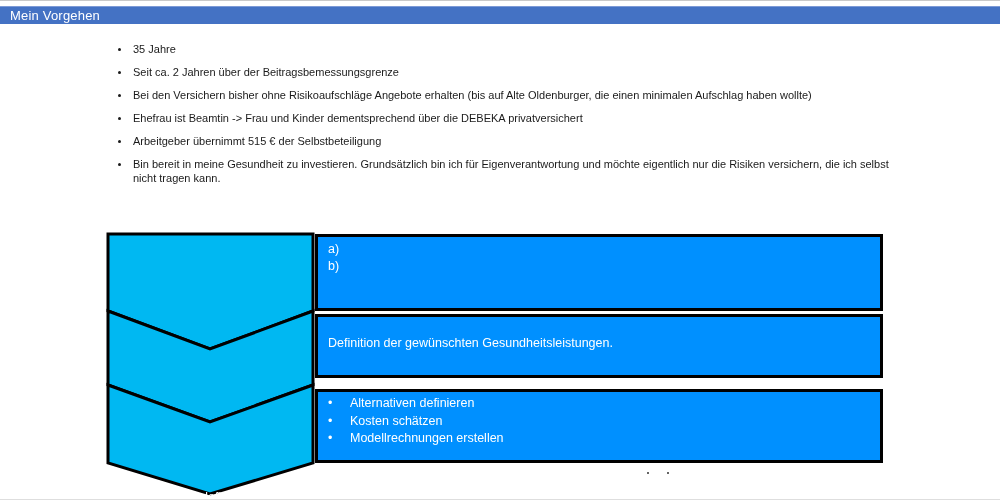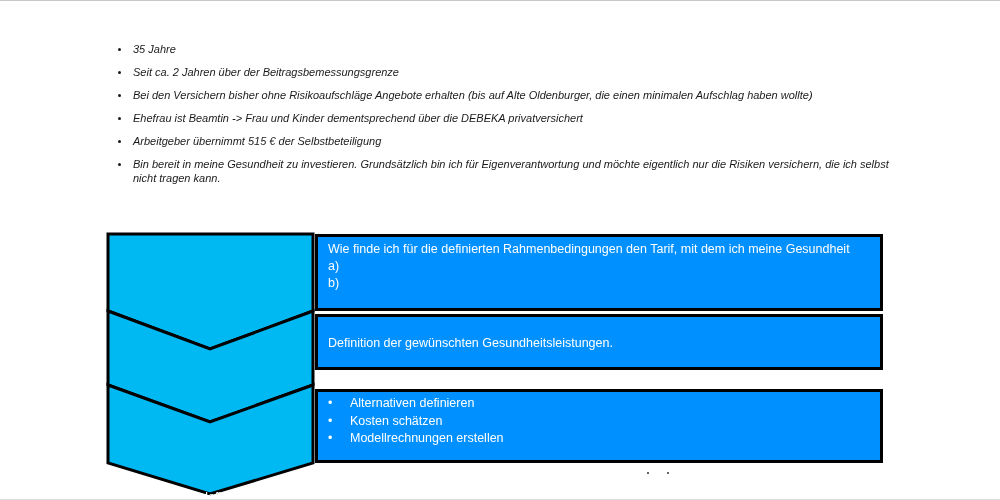--- a/index.html
+++ b/index.html
@@ -30,51 +30,54 @@
     color:#1a1a1a;font-size:11px;line-height:13.5px;
   }
   .bullet-item{display:flex;margin-bottom:9.5px;}
   .bullet-marker{
     flex:0 0 15px;position:relative;
   }
   .bullet-marker::before{
     content:"";position:absolute;left:0;top:5px;width:3px;height:3px;
     border-radius:50%;background:#1a1a1a;
   }
-  .bullet-text{flex:1;font-style:italic;}
+  .bullet-text{flex:1;}
   
   .diagram{position:absolute;left:0;top:225px;width:1000px;height:275px;}
   .chevron-svg{position:absolute;left:0;top:0;}
   .chevron-label{
     position:absolute;left:108px;width:205px;text-align:center;
     color:#fff;font-size:12.5px;line-height:16px;
   }
   .chevron-label.step1{top:263px;}
   .info-box{
     position:absolute;left:315px;width:568px;
     background:var(--box_fill,#0090FF);
     border:3px solid #000;box-sizing:border-box;
     color:#fff;font-size:12.5px;line-height:17px;
   }
   .info-box.box1{top:8px;height:77px;padding:4px 10px;}
-  .info-box.box2{top:88px;height:56px;padding:18px 10px 0 10px;}
+  .info-box.box2{top:88px;height:64px;padding:18px 10px 0 10px;}
   .info-box.box3{top:163px;height:74px;padding:3px 10px 0 10px;line-height:17.5px;}
   .lettered-item{display:flex;}
   .lettered-item .marker{flex:0 0 26px;}
   .box-bullet{display:flex;}
   .box-bullet .bmark{flex:0 0 22px;text-align:left;}
   .stray-dot{position:absolute;width:2px;height:2px;background:#666;}
   .stray-dot.d1{left:647px;top:246px;}
   .stray-dot.d2{left:667px;top:246px;}
 </style>
 </head>
 <body>
 
 <div class="slide">
 
+  <div class="title-bar">
+    <span class="title-text">Mein Vorgehen</span>
+  </div>
 
   <div class="bullet-list">
     <div class="bullet-item">
       <span class="bullet-marker"></span>
       <span class="bullet-text">35 Jahre</span>
     </div>
     <div class="bullet-item">
       <span class="bullet-marker"></span>
       <span class="bullet-text">Seit ca. 2 Jahren über der Beitragsbemessungsgrenze</span>
     </div>
@@ -102,21 +105,20 @@
       <polygon points="108,8 313,8 313,85 210,123 108,85" fill="#00B8F2" stroke="#000" stroke-width="3"></polygon>
       <polygon points="108,85 210,123 313,85 313,159 210,196 108,159" fill="#00B8F2" stroke="#000" stroke-width="3"></polygon>
       <polygon points="108,159 210,196 313,159 313,237 210,268 108,237" fill="#00B8F2" stroke="#000" stroke-width="3"></polygon>
     </svg>
 
     <div class="chevron-label step1">
       <div>Frage definieren</div>
     </div>
 
     <div class="info-box box1">
-      <div>Wie finde ich für die definierten Rahmenbedingungen den Tarif, mit dem ich meine Gesundheit</div>
       <div class="lettered-item">
         <span class="marker">a)</span>
       </div>
       <div class="lettered-item">
         <span class="marker">b)</span>
       </div>
     </div>
 
     <div class="info-box box2">
       <div>Definition der gewünschten Gesundheitsleistungen.</div>

